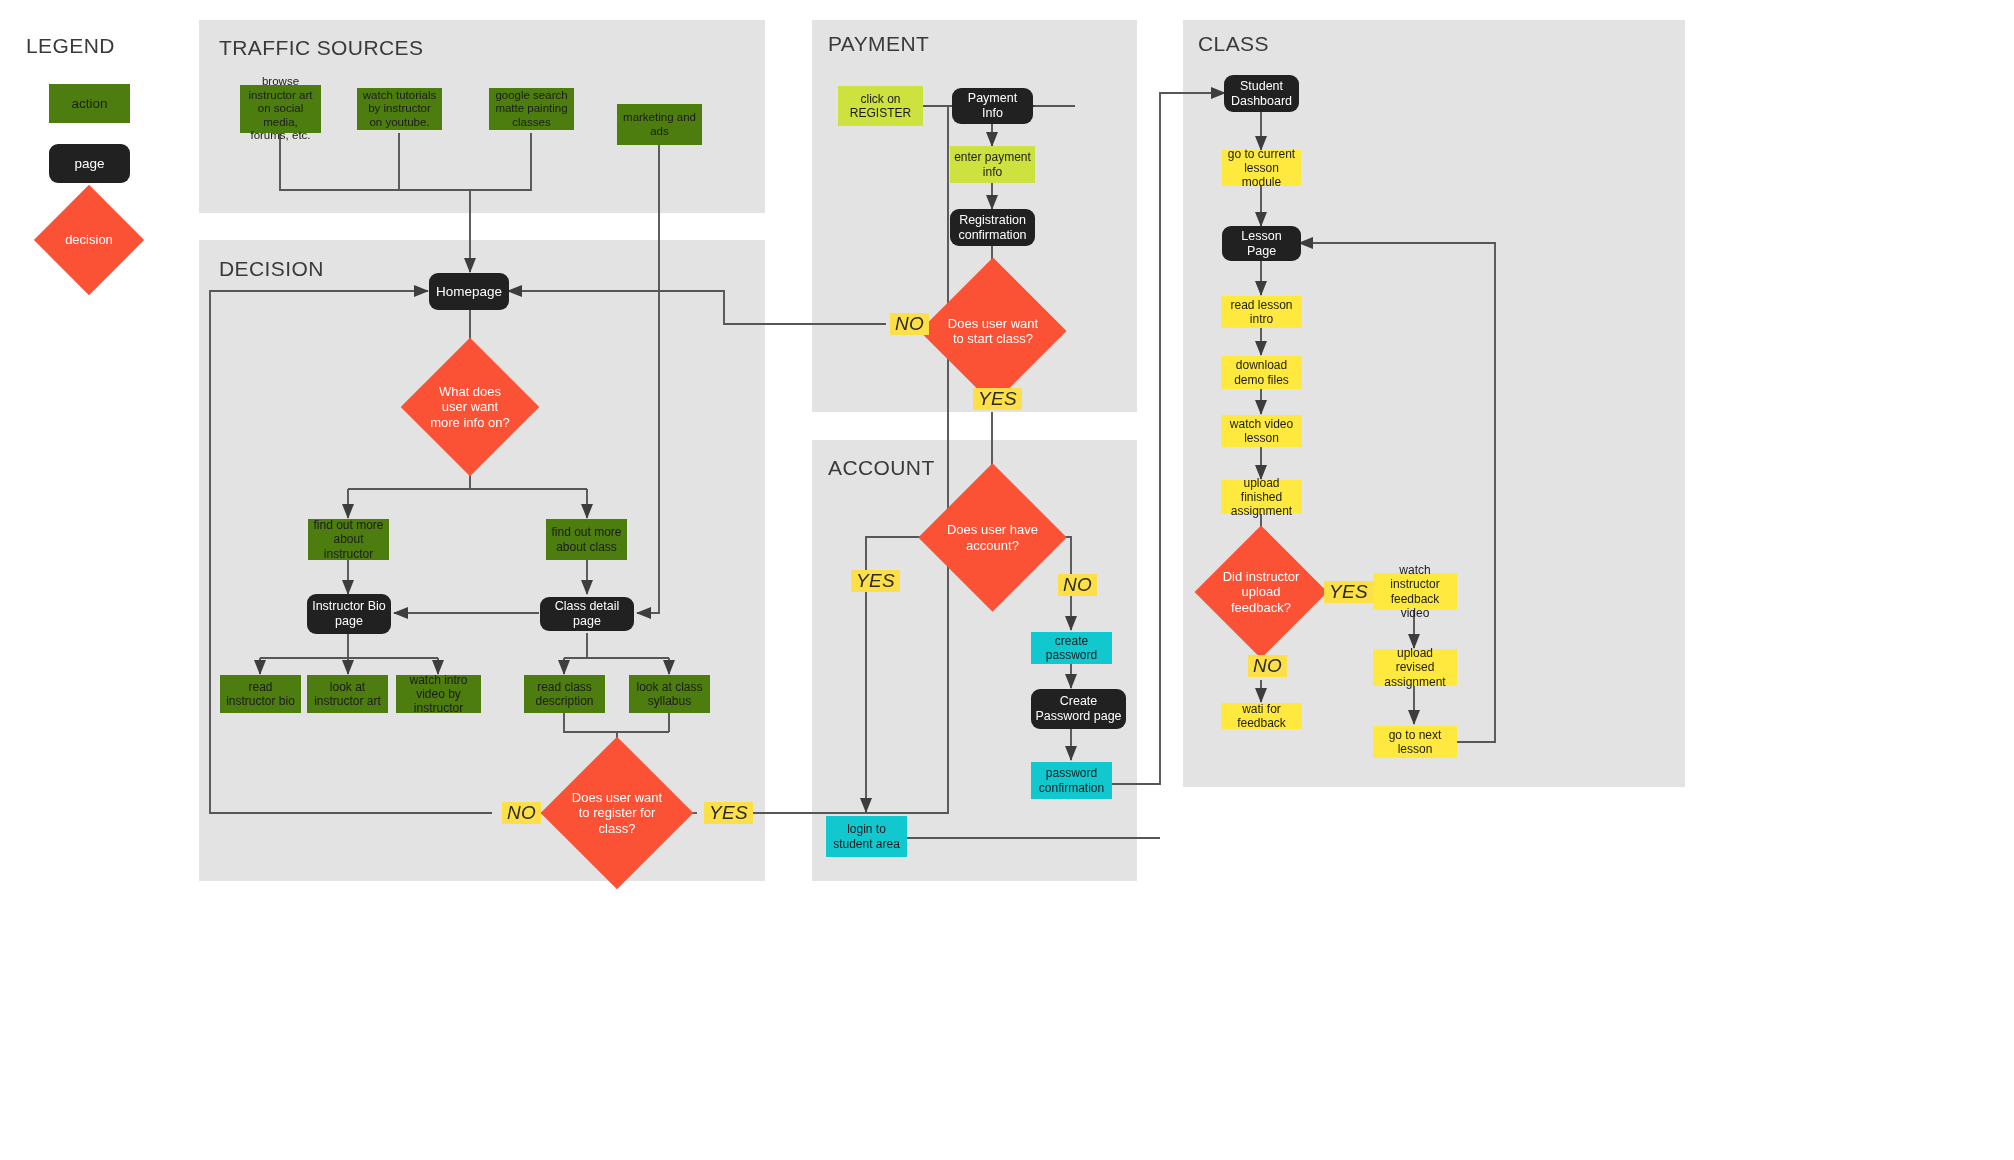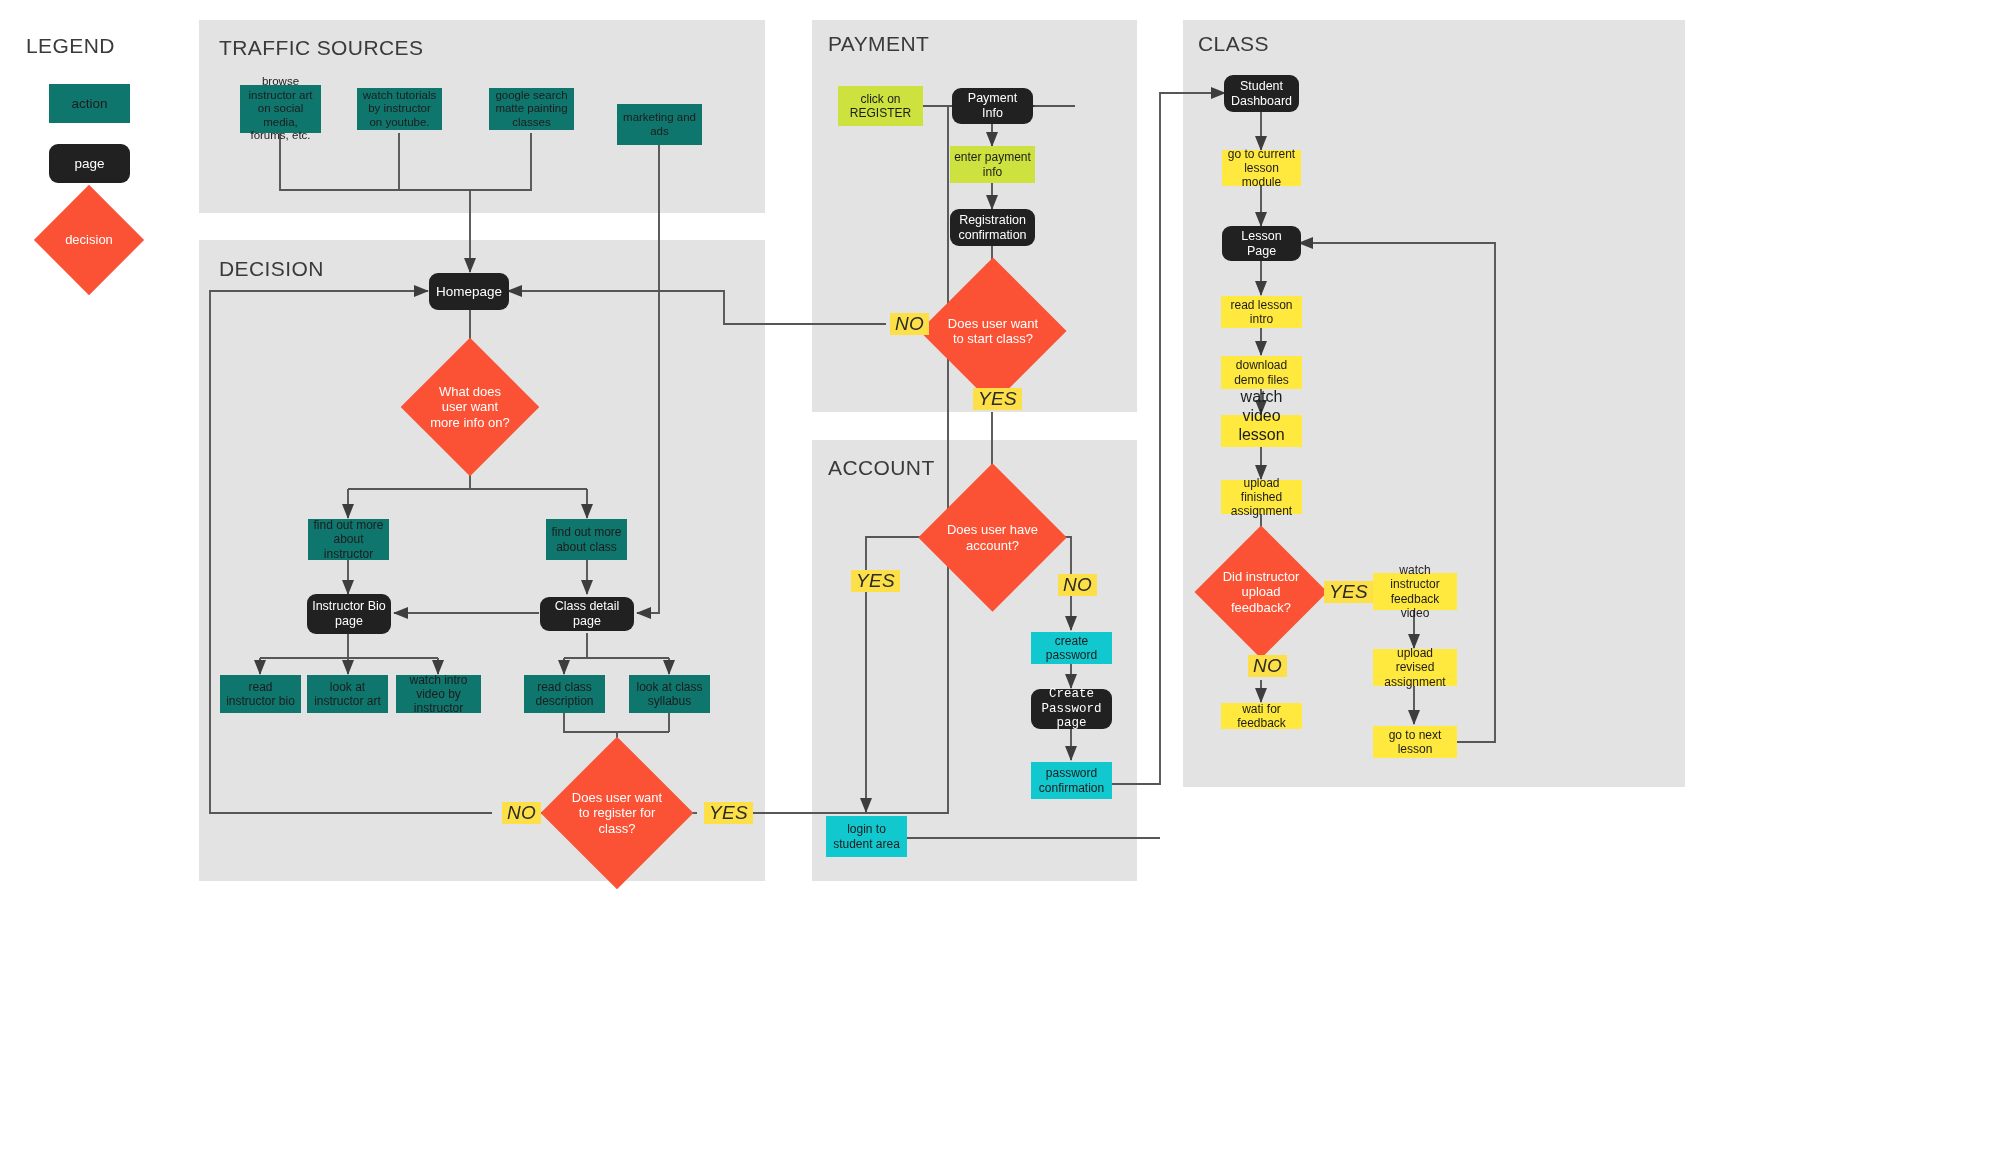--- a/index.html
+++ b/index.html
@@ -5,21 +5,21 @@
   html,body{margin:0;padding:0;background:#ffffff;}
   #stage{position:relative;width:2014px;height:1160px;background:#ffffff;
          font-family:"Liberation Sans", sans-serif;overflow:hidden;}
   .panel{position:absolute;background:#e3e3e3;}
   .panel-title{position:absolute;font-size:21px;color:#3a3a3a;letter-spacing:.4px;
                font-family:"Liberation Sans", sans-serif;font-weight:400;}
   .legend-title{position:absolute;font-size:21px;color:#3a3a3a;letter-spacing:.4px;}
   .node{position:absolute;display:flex;align-items:center;justify-content:center;
         text-align:center;font-size:13.5px;line-height:1.18;box-sizing:border-box;
         padding:2px 4px;}
-  .n-action{background:#0f766e;color:#1c1c1c;}
+  .n-action{background:#4d7c0f;color:#1c1c1c;}
   .n-page{background:#212121;color:#ffffff;border-radius:9px;}
   .n-green{background:#cde23e;color:#1c1c1c;}
   .n-cyan{background:#12c8cf;color:#1c1c1c;}
   .n-yellow{background:#ffe93f;color:#1c1c1c;}
   .diamond{position:absolute;display:flex;align-items:center;justify-content:center;}
   .diamond .dsq{position:absolute;left:0;top:0;width:100%;height:100%;
       background:#fb5134;transform:rotate(45deg);}
   .diamond .dlabel{position:relative;z-index:2;color:#ffffff;font-size:13px;
       line-height:1.16;text-align:center;width:88%;}
   .edge-label{position:absolute;font-size:19px;color:#2b2b2b;background:#fde047;
@@ -239,21 +239,21 @@
     <div class="dsq"></div>
     <div class="dlabel">Does user have account?</div>
   </div>
 
   <div class="edge-label" style="left:851px;top:570px;">YES</div>
   <div class="edge-label" style="left:1058px;top:574px;">NO</div>
 
   <div class="node n-cyan" style="left:1031px;top:632px;width:81px;height:32px;font-size:12px;">
     <span>create password</span>
   </div>
-  <div class="node n-page" style="left:1031px;top:689px;width:81px;height:40px;font-size:12.5px;font-family:Liberation Mono, monospace;">
+  <div class="node n-page" style="left:1031px;top:689px;width:95px;height:40px;font-size:12.5px;">
     <span>Create Password page</span>
   </div>
   <div class="node n-cyan" style="left:1031px;top:762px;width:81px;height:37px;font-size:12px;">
     <span>password confirmation</span>
   </div>
   <div class="node n-cyan" style="left:826px;top:816px;width:81px;height:41px;font-size:12px;">
     <span>login to student area</span>
   </div>
 
   <div class="node n-page" style="left:1224px;top:75px;width:75px;height:37px;font-size:12.5px;">
@@ -264,21 +264,21 @@
   </div>
   <div class="node n-page" style="left:1222px;top:226px;width:79px;height:35px;font-size:12.5px;">
     <span>Lesson Page</span>
   </div>
   <div class="node n-yellow" style="left:1221px;top:296px;width:81px;height:32px;font-size:12px;">
     <span>read lesson intro</span>
   </div>
   <div class="node n-yellow" style="left:1221px;top:356px;width:81px;height:33px;font-size:12px;">
     <span>download demo files</span>
   </div>
-  <div class="node n-yellow" style="left:1221px;top:415px;width:81px;height:32px;font-size:16px;align-items:flex-end;">
+  <div class="node n-yellow" style="left:1221px;top:415px;width:81px;height:32px;font-size:12px;align-items:flex-end;">
     <span>watch video lesson</span>
   </div>
   <div class="node n-yellow" style="left:1221px;top:480px;width:81px;height:34px;font-size:12px;">
     <span>upload finished assignment</span>
   </div>
 
   <div class="diamond" style="left:1214px;top:545px;width:94px;height:94px;">
     <div class="dsq"></div>
     <div class="dlabel">Did instructor upload feedback?</div>
   </div>

